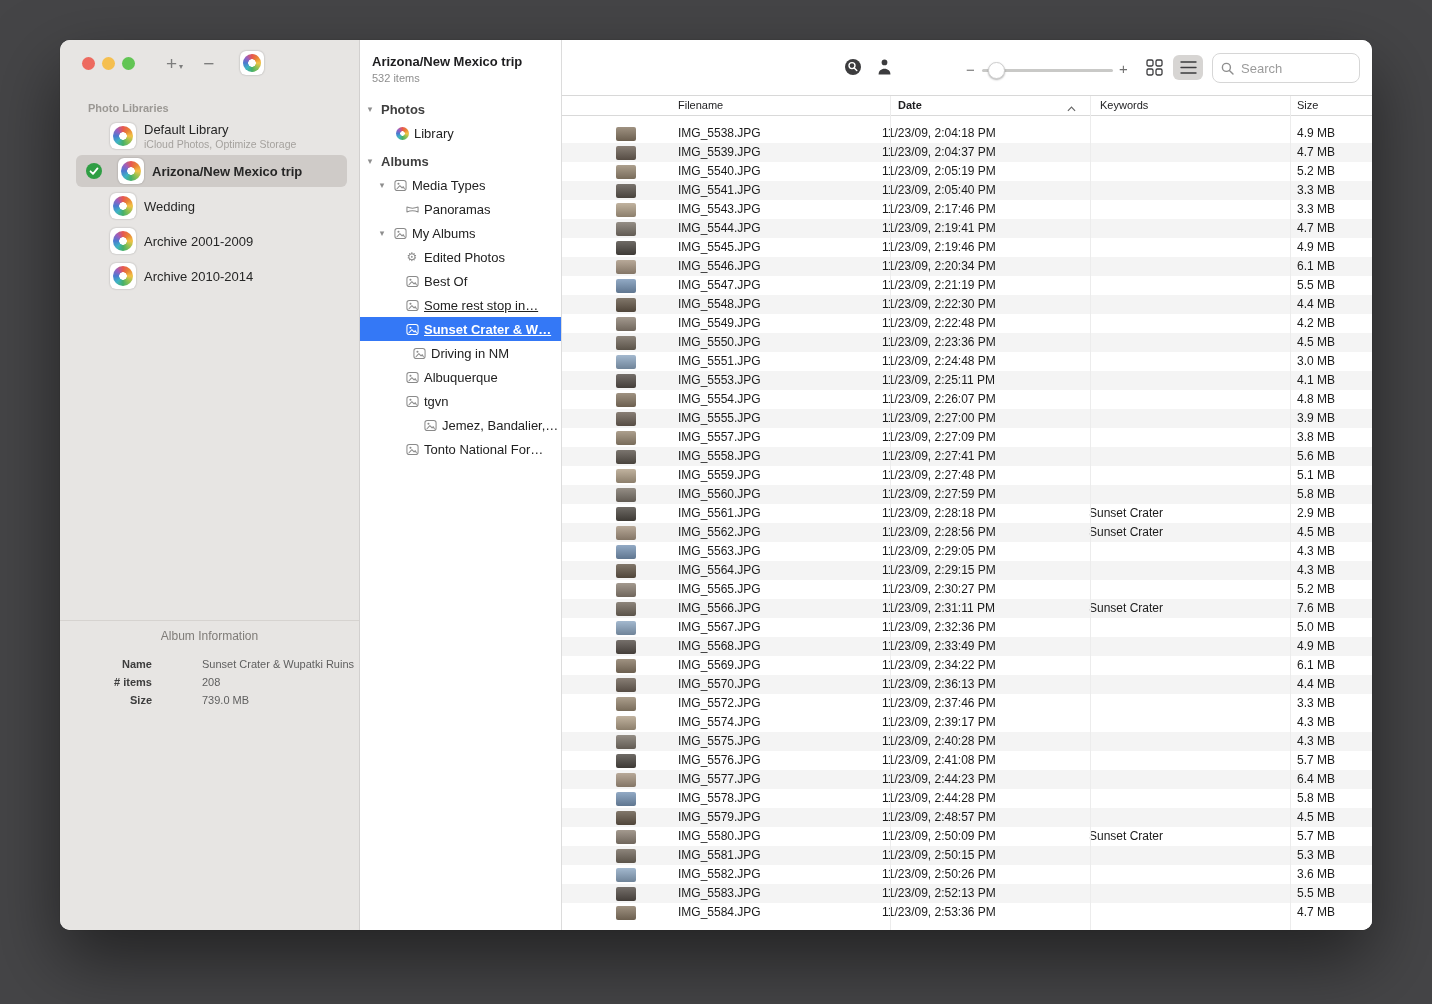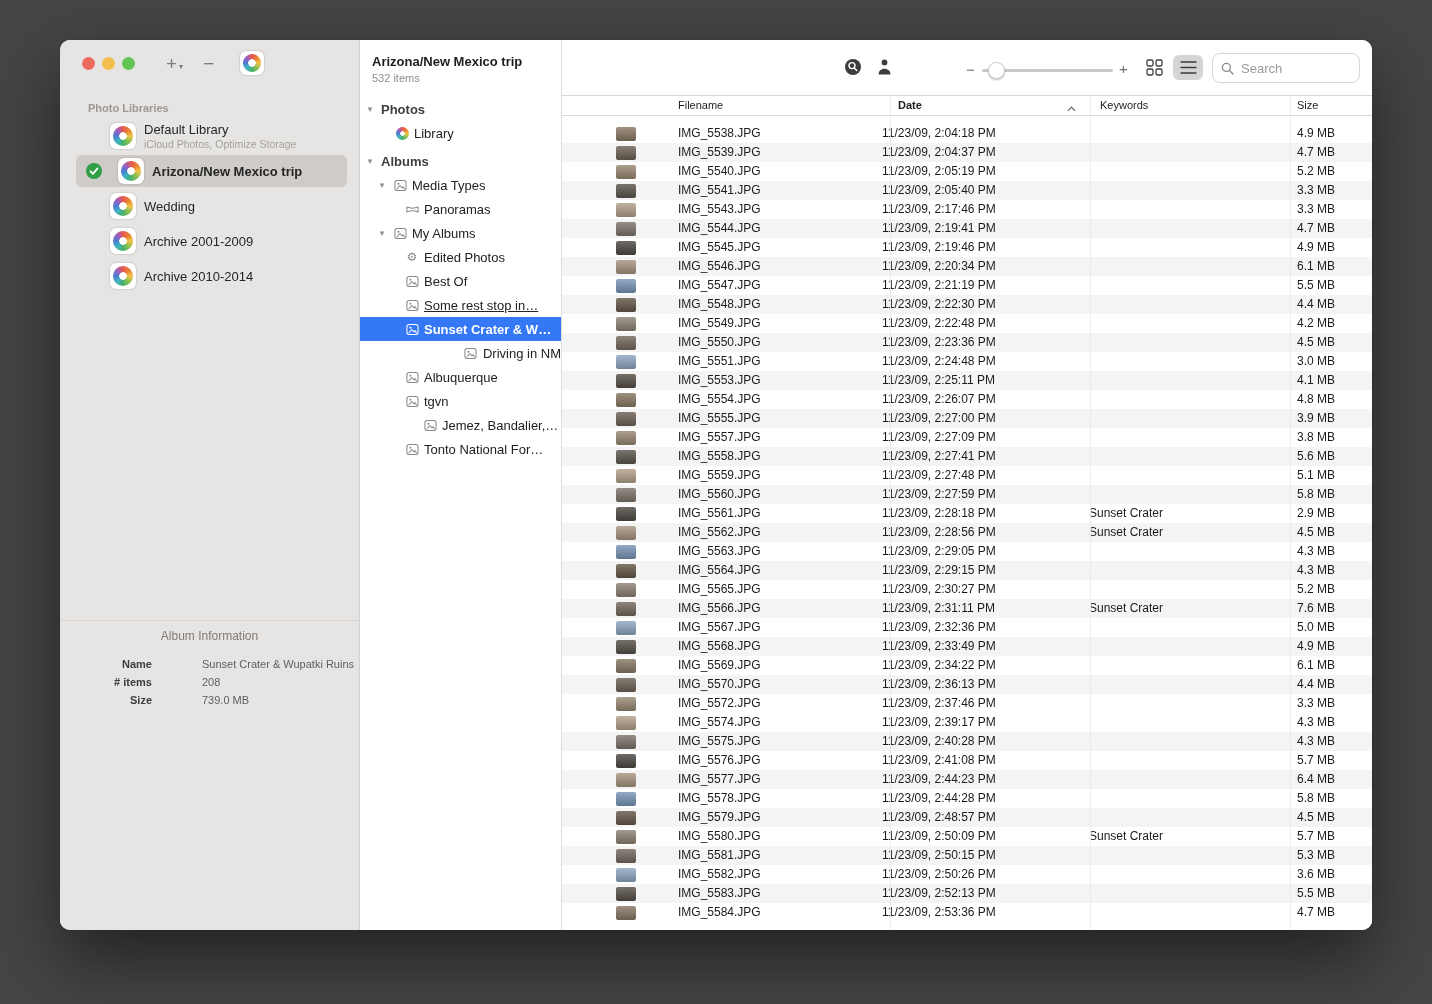--- a/index.html
+++ b/index.html
@@ -255,31 +255,31 @@
           <div class="tree-row" style="padding-left: 45px; text-decoration: underline;">
             <span class="t-icon">
               <svg width="13" height="13" viewBox="0 0 14 14">
                 <rect x="1" y="1.5" width="12" height="11" rx="2.5" fill="none" stroke="currentColor" stroke-width="1.1"></rect>
                 <circle cx="4.8" cy="5.2" r="1.1" fill="currentColor"></circle>
                 <path d="M3 10.8 L6.3 7.2 L8.7 9.6 L10 8.3 L11.3 10.8" fill="none" stroke="currentColor" stroke-width="1.1" stroke-linejoin="round"></path>
               </svg>
             </span>
             <span class="t-label">Some rest stop in…</span>
           </div>
-          <div class="tree-row selected" style="padding-left: 45px;">
+          <div class="tree-row selected" style="padding-left: 45px; text-decoration: underline;">
             <span class="t-icon">
               <svg width="13" height="13" viewBox="0 0 14 14">
                 <rect x="1" y="1.5" width="12" height="11" rx="2.5" fill="none" stroke="currentColor" stroke-width="1.1"></rect>
                 <circle cx="4.8" cy="5.2" r="1.1" fill="currentColor"></circle>
                 <path d="M3 10.8 L6.3 7.2 L8.7 9.6 L10 8.3 L11.3 10.8" fill="none" stroke="currentColor" stroke-width="1.1" stroke-linejoin="round"></path>
               </svg>
             </span>
             <span class="t-label">Sunset Crater &amp; W…</span>
           </div>
-          <div class="tree-row" style="padding-left: 39px; justify-content: flex-end;">
+          <div class="tree-row" style="padding-left: 52px;">
             <span class="t-icon">
               <svg width="13" height="13" viewBox="0 0 14 14">
                 <rect x="1" y="1.5" width="12" height="11" rx="2.5" fill="none" stroke="currentColor" stroke-width="1.1"></rect>
                 <circle cx="4.8" cy="5.2" r="1.1" fill="currentColor"></circle>
                 <path d="M3 10.8 L6.3 7.2 L8.7 9.6 L10 8.3 L11.3 10.8" fill="none" stroke="currentColor" stroke-width="1.1" stroke-linejoin="round"></path>
               </svg>
             </span>
             <span class="t-label">Driving in NM</span>
           </div>
           <div class="tree-row" style="padding-left: 45px;">

